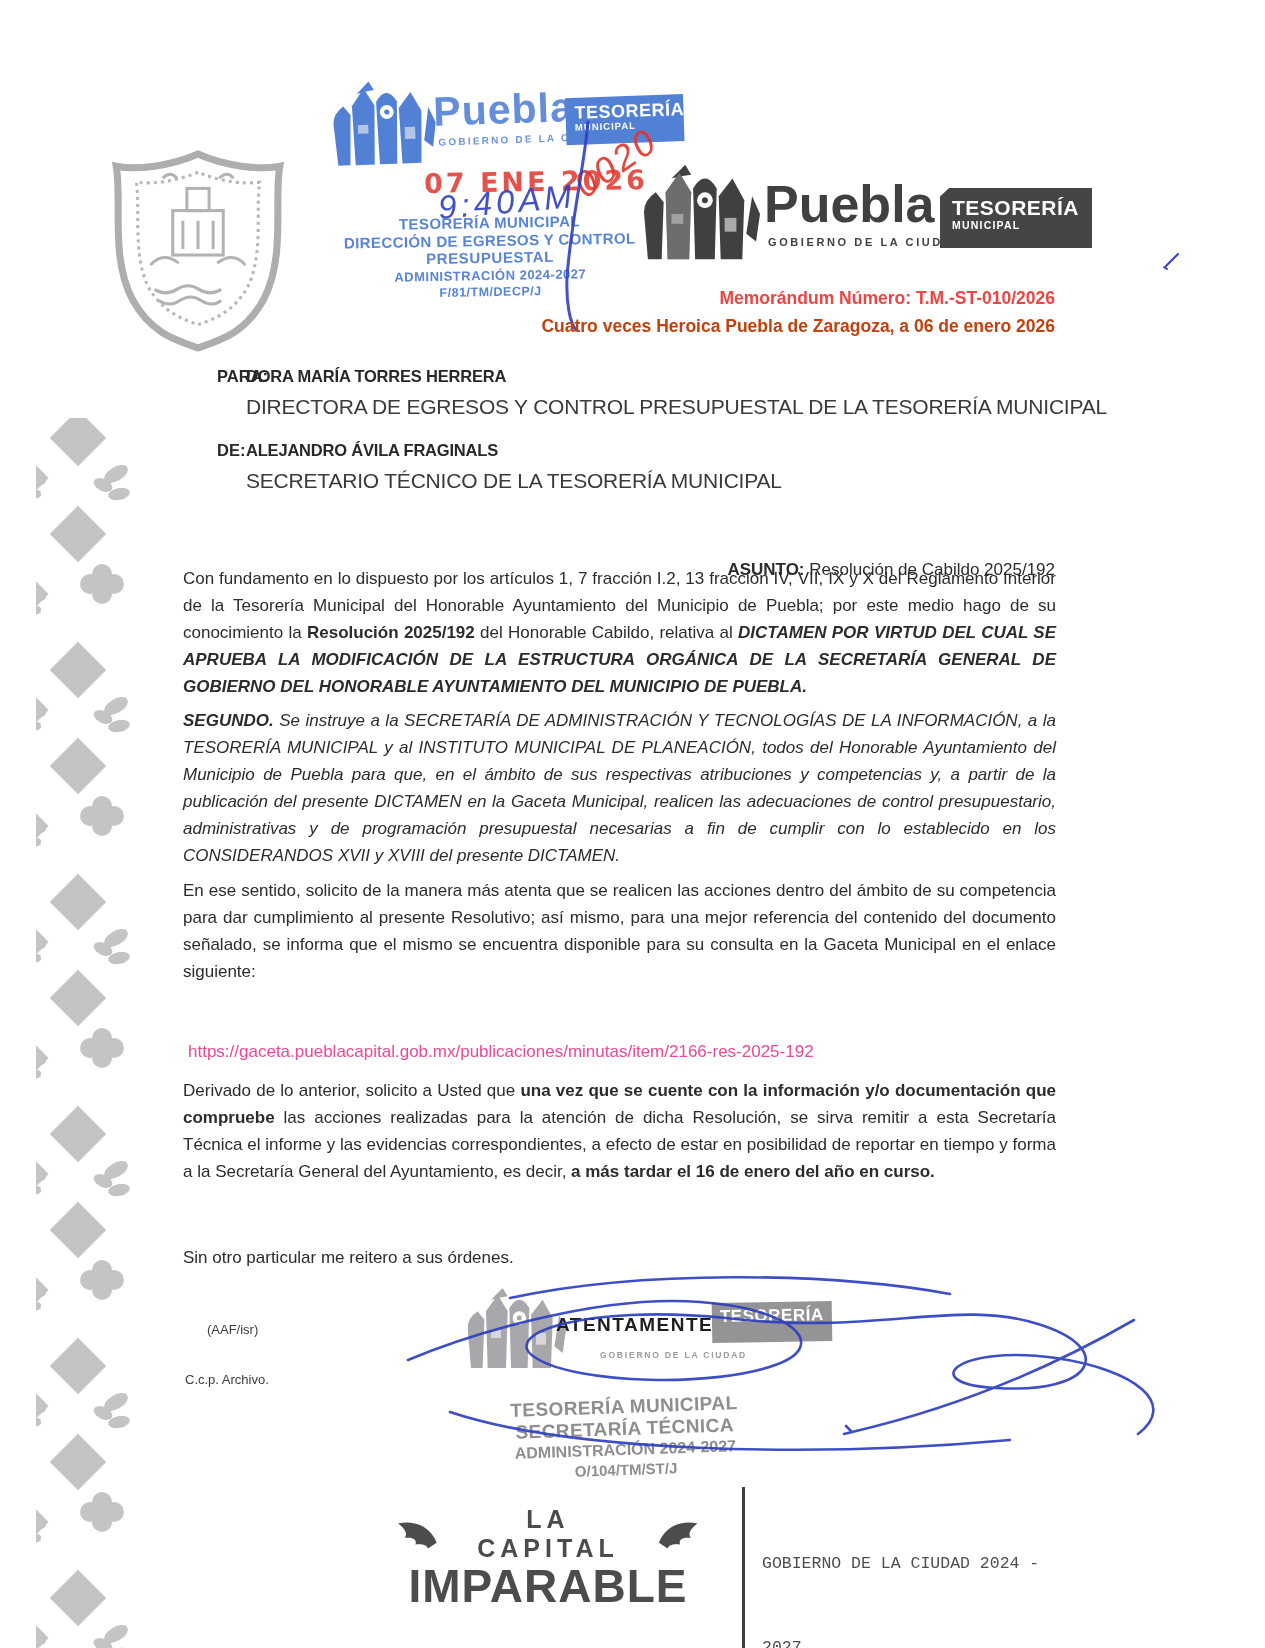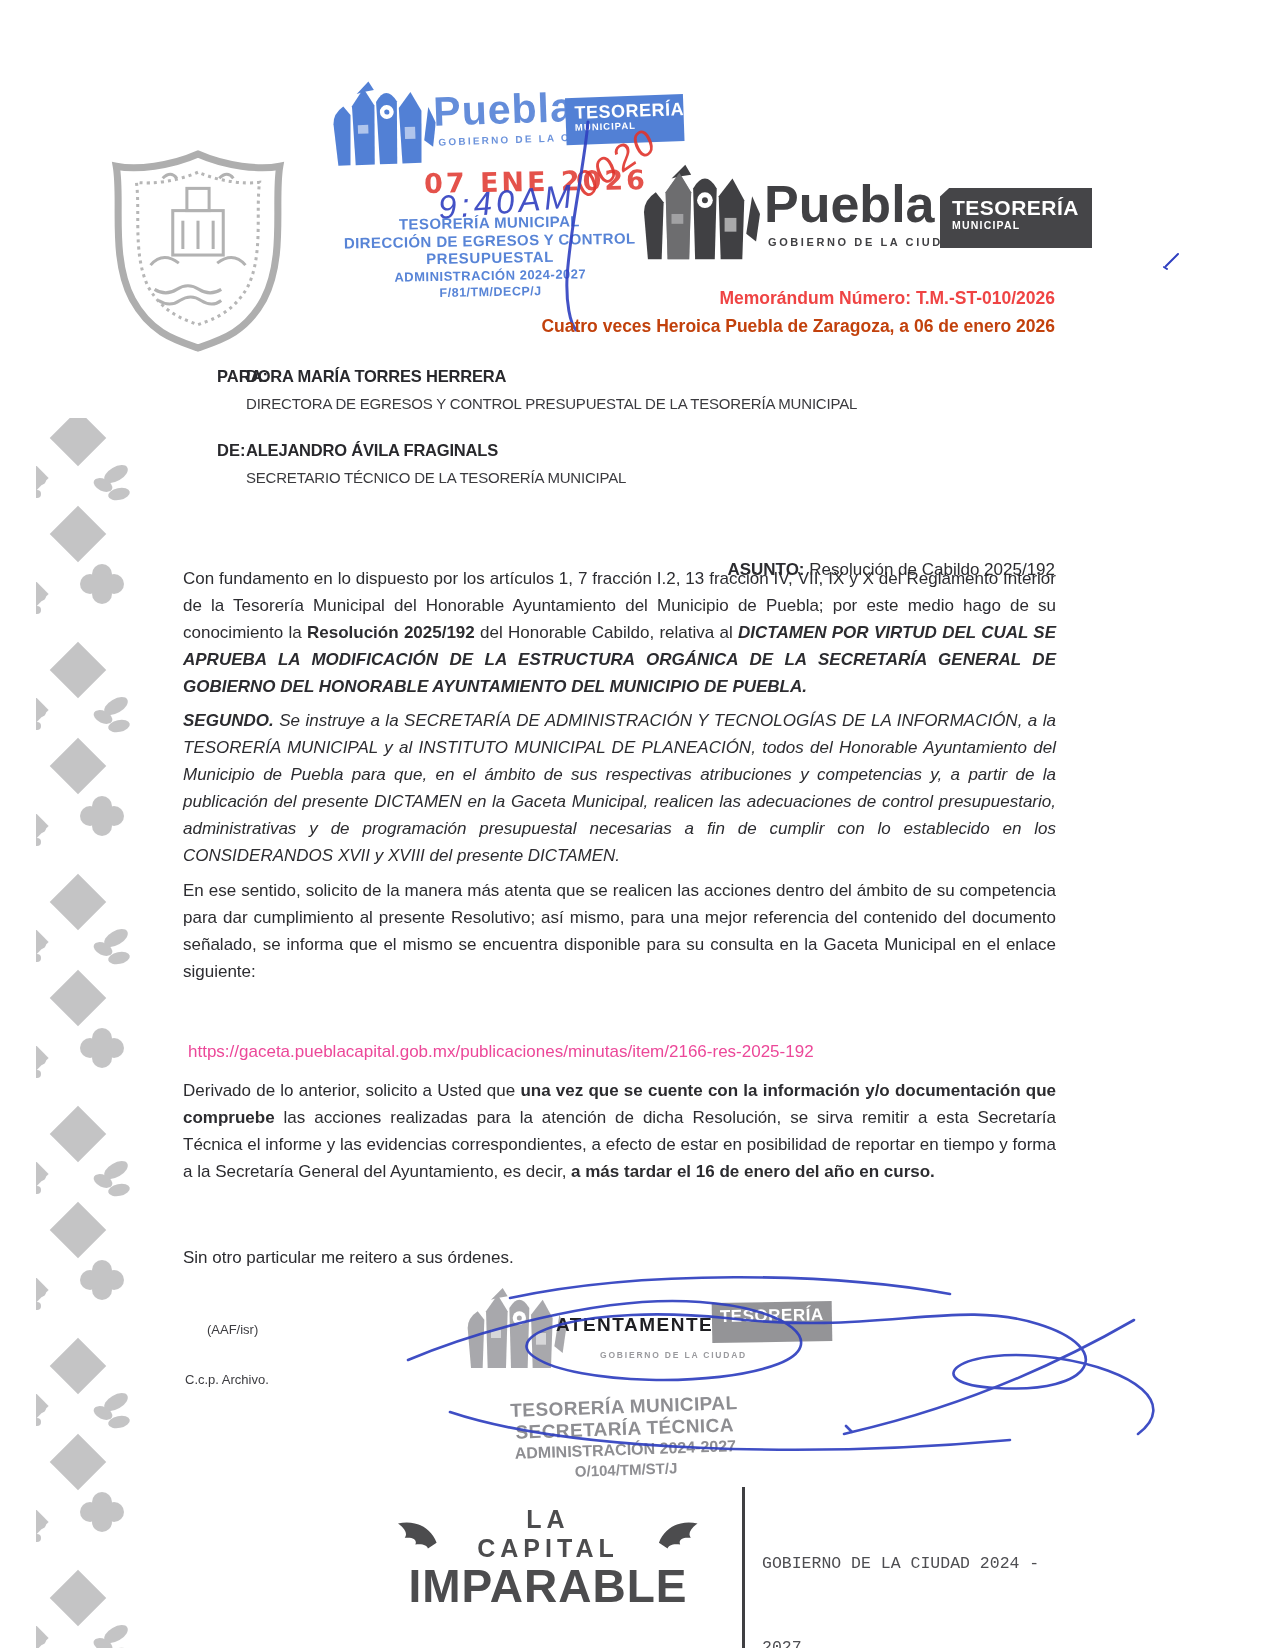--- a/index.html
+++ b/index.html
@@ -31,21 +31,21 @@
   .dark-brand-sub{position:absolute;left:126px;top:76px;font-size:11px;font-weight:700;letter-spacing:2.6px;}
   .dark-box{position:absolute;left:298px;top:28px;width:152px;height:60px;background:#454548;color:#fff;padding:8px 0 0 12px;box-sizing:border-box;clip-path:polygon(0 14%,6% 0,100% 0,100% 100%,0 100%);}
   .dark-box .t1{font-size:21px;font-weight:800;letter-spacing:.5px;}
   .dark-box .t2{font-size:10.5px;font-weight:700;letter-spacing:1.2px;margin-top:-1px;}
   
   .memo-line{right:210px;top:288px;font-size:17.5px;font-weight:700;color:#ef4444;}
   .date-line{right:210px;top:316px;font-size:17.5px;font-weight:700;color:#c2410c;}
   
   .label{font-weight:700;font-size:16.5px;color:#28282c;margin-left:32px;}
   .r-name{font-weight:700;font-size:16.5px;color:#28282c;letter-spacing:-.2px;}
-  .r-title{font-size:15px;color:#3a3a3e;letter-spacing:-.2px;}
+  .r-title{font-size:21px;color:#3a3a3e;letter-spacing:-.2px;}
   
   .subject{right:210px;top:540px;font-size:17px;margin-top:20px;}
   
   .para{left:183px;width:873px;font-size:17px;line-height:27px;text-align:justify;color:#2c2c30;}
   .ital{font-style:italic;}
   .b{font-weight:700;}
   .url-line{left:188px;top:1033px;font-size:17px;color:#ec4899;margin-top:9px;}
   .closing{left:183px;top:1248px;font-size:17px;}
   
   .gray-cluster{left:466px;top:1284px;width:100px;height:88px;color:#8f8f93;opacity:.9;}

